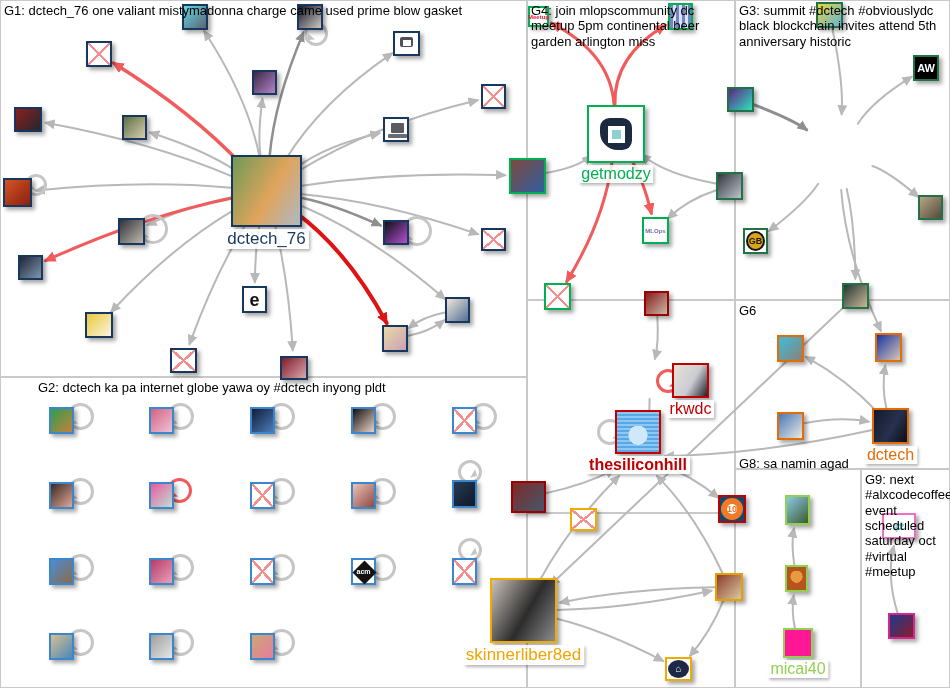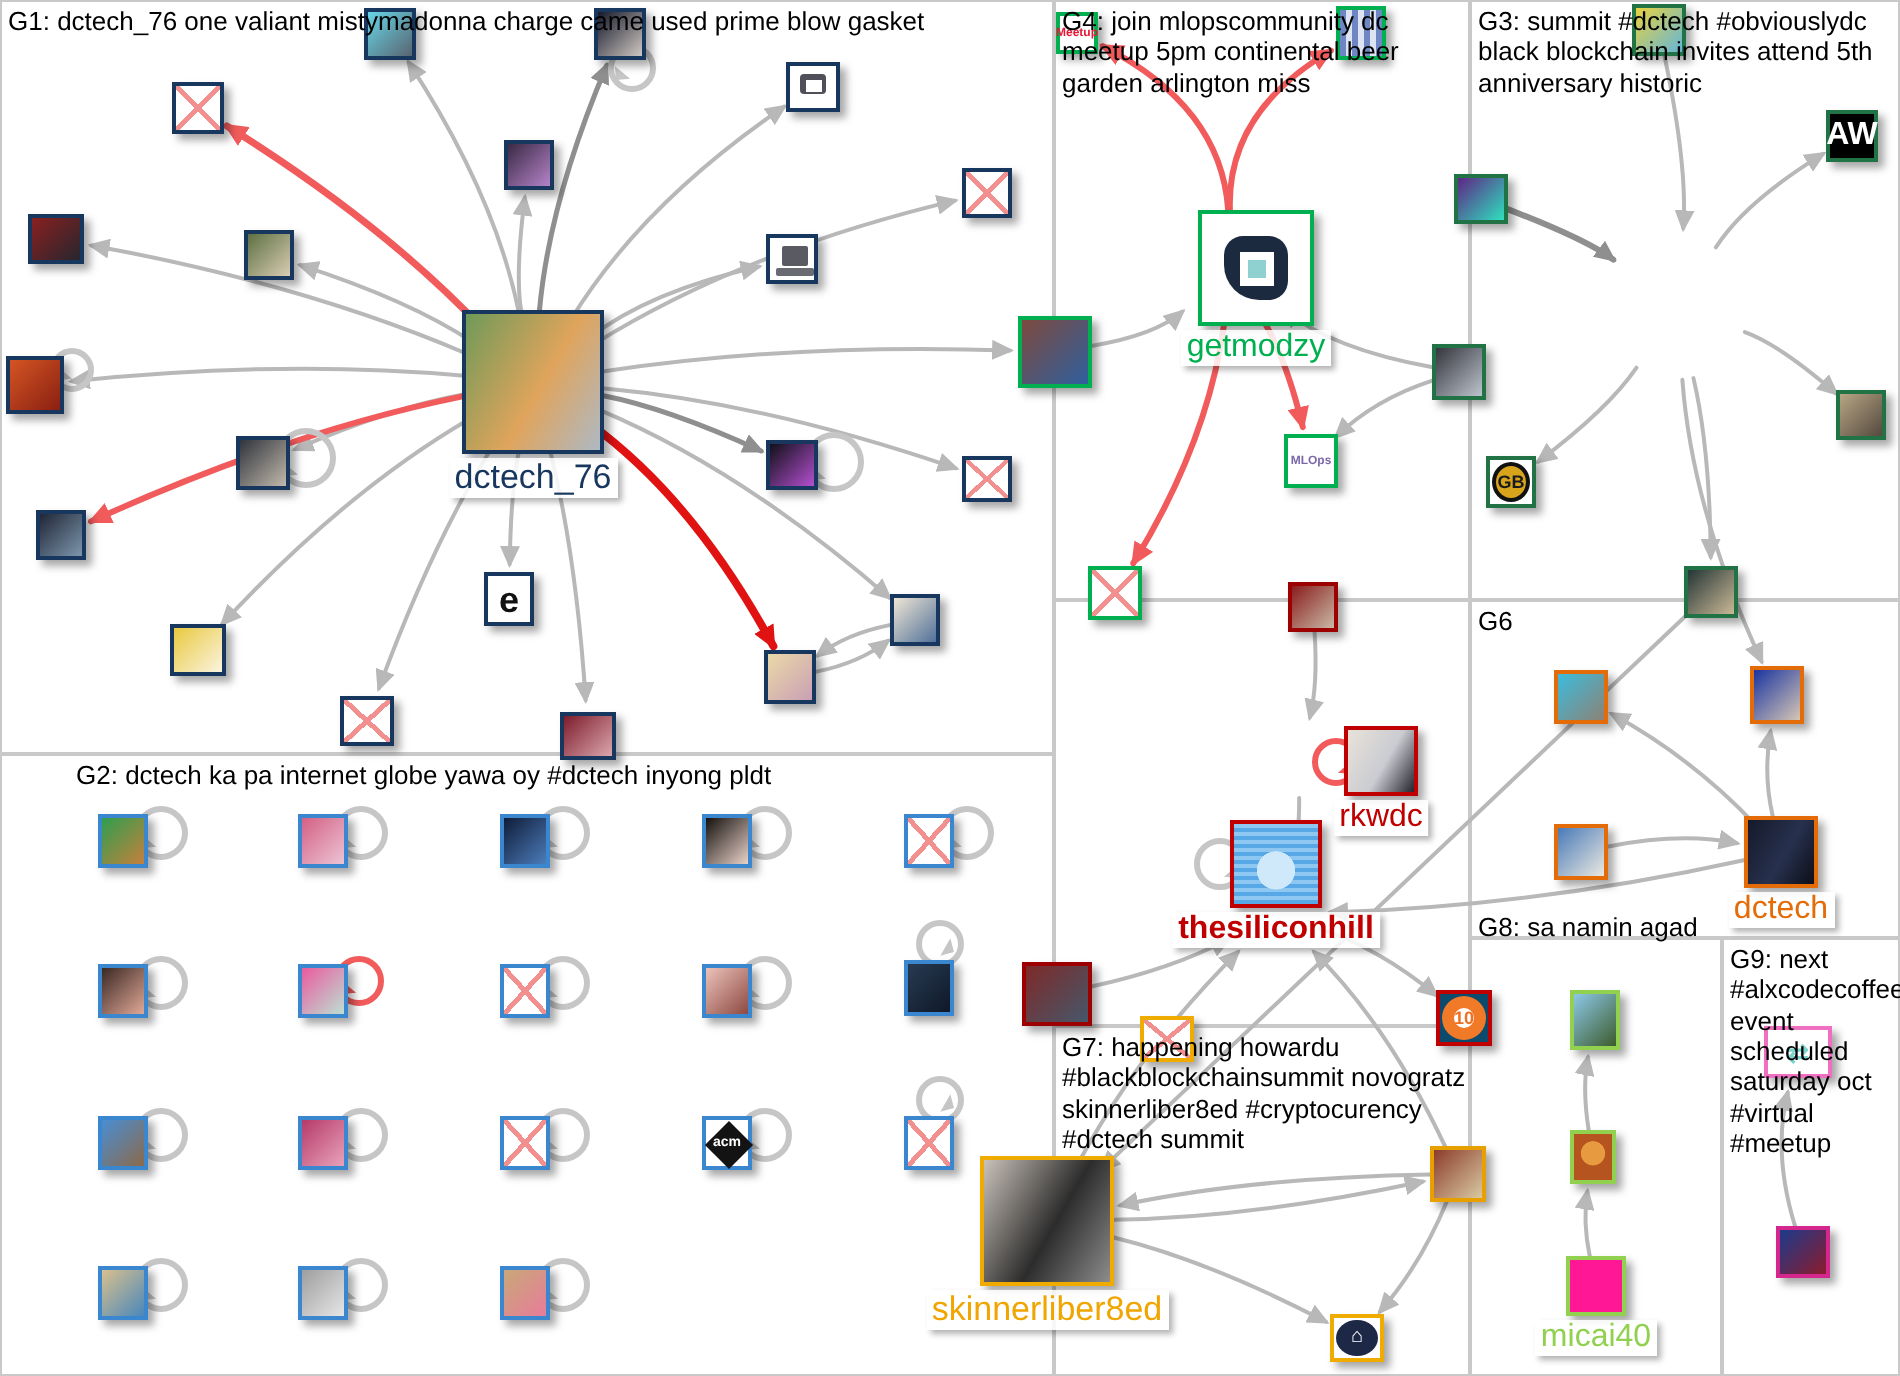--- a/index.html
+++ b/index.html
@@ -113,21 +113,20 @@
     <div class="gbox" style="left: 0px; top: 377px; width: 527px; height: 311px;"></div>
     <div class="glabel" style="left: 4px; top: 380px; width: 500px; margin-left: 34px;">G2: dctech ka pa internet globe yawa oy #dctech inyong pldt</div>
     <div class="gbox" style="left: 735px; top: 0px; width: 215px; height: 300px;"></div>
     <div class="glabel" style="left: 739px; top: 3px; width: 206px;">G3: summit #dctech #obviouslydc black blockchain invites attend 5th anniversary historic</div>
     <div class="gbox" style="left: 527px; top: 0px; width: 208px; height: 300px;"></div>
     <div class="glabel" style="left: 531px; top: 3px; width: 200px;">G4: join mlopscommunity dc meetup 5pm continental beer garden arlington miss</div>
     <div class="gbox" style="left: 527px; top: 300px; width: 208px; height: 213px;"></div>
     <div class="gbox" style="left: 735px; top: 300px; width: 215px; height: 169px;"></div>
     <div class="glabel" style="left: 739px; top: 303px; width: 80px;">G6</div>
     <div class="gbox" style="left: 527px; top: 513px; width: 208px; height: 175px;"></div>
-    <div class="glabel" style="left: 531px; top: 516px; width: 202px;">G7: happening howardu #blackblockchainsummit novogratz skinnerliber8ed #cryptocurency #dctech summit</div>
     <div class="gbox" style="left: 735px; top: 469px; width: 126px; height: 219px;"></div>
     <div class="glabel" style="left: 739px; top: 456px; width: 118px;">G8: sa namin agad</div>
     <div class="gbox" style="left: 861px; top: 469px; width: 89px; height: 219px;"></div>
     <div class="glabel" style="left: 865px; top: 472px; width: 82px;">G9: next #alxcodecoffee event scheduled saturday oct #virtual #meetup</div>
     <div class="nodew" style="left: 231px; top: 155px; width: 71px; height: 72px;">
       <div class="node" style="width: 71px; height: 72px; border-color: rgb(23, 55, 94); background: linear-gradient(120deg, rgb(111, 154, 88), rgb(224, 164, 92) 55%, rgb(174, 185, 196));"></div>
       <div class="nlabel" style="left: 35.5px; top: 74px; color: rgb(23, 55, 94); font-size: 17px;">dctech_76</div>
     </div>
     <div class="nodew" style="left: 182px; top: 4px; width: 26px; height: 26px;">
       <div class="node" style="width: 26px; height: 26px; border-color: rgb(23, 55, 94); background: linear-gradient(135deg, rgb(102, 214, 232), rgb(90, 100, 112));"></div>
@@ -267,21 +266,21 @@
     </div>
     <div class="nodew" style="left: 250px; top: 633px; width: 25px; height: 27px;">
       <div class="loop loop-right" style="left: 18px; top: -4px; width: 27px; height: 27px;"></div>
       <div class="node" style="width: 25px; height: 27px; border-color: rgb(58, 135, 208); background: linear-gradient(135deg, rgb(200, 168, 120), rgb(232, 124, 154));"></div>
     </div>
     <div class="nodew" style="left: 816px; top: 2px; width: 27px; height: 26px;">
       <div class="node" style="width: 27px; height: 26px; border-color: rgb(33, 115, 70); background: linear-gradient(135deg, rgb(232, 210, 63), rgb(100, 182, 217));"></div>
     </div>
     <div class="nodew" style="left: 913px; top: 55px; width: 26px; height: 26px;">
       <div class="node" style="width: 26px; height: 26px; border-color: rgb(33, 115, 70); background: rgb(0, 0, 0);">
-        <span class="glyph" style="color: rgb(255, 255, 255); font-size: 16px;">AW</span>
+        <span class="glyph" style="color: rgb(255, 255, 255); font-size: 11px;">AW</span>
       </div>
     </div>
     <div class="nodew" style="left: 727px; top: 87px; width: 27px; height: 25px;">
       <div class="node" style="width: 27px; height: 25px; border-color: rgb(33, 115, 70); background: linear-gradient(135deg, rgb(94, 37, 133), rgb(47, 224, 191));"></div>
     </div>
     <div class="nodew" style="left: 716px; top: 172px; width: 27px; height: 28px;">
       <div class="node" style="width: 27px; height: 28px; border-color: rgb(33, 115, 70); background: linear-gradient(135deg, rgb(53, 53, 61), rgb(188, 196, 204));"></div>
     </div>
     <div class="nodew" style="left: 743px; top: 228px; width: 25px; height: 26px;">
       <div class="node look-gb" style="width: 25px; height: 26px; border-color: rgb(33, 115, 70); background: rgb(255, 255, 255);">
@@ -295,21 +294,21 @@
       <div class="node" style="width: 27px; height: 26px; border-color: rgb(33, 115, 70); background: linear-gradient(135deg, rgb(36, 54, 54), rgb(202, 184, 150));"></div>
     </div>
     <div class="nodew" style="left: 528px; top: 6px; width: 21px; height: 21px;">
       <div class="node" style="width: 21px; height: 21px; border-color: rgb(0, 176, 80); background: rgb(255, 255, 255);">
         <span class="glyph" style="color: rgb(229, 25, 55); font-size: 6px;">Meetup</span>
       </div>
     </div>
     <div class="nodew" style="left: 668px; top: 3px; width: 25px; height: 27px;">
       <div class="node" style="width: 25px; height: 27px; border-color: rgb(0, 176, 80); background: repeating-linear-gradient(90deg, rgb(110, 134, 196) 0px, rgb(110, 134, 196) 3px, rgb(221, 227, 242) 3px, rgb(221, 227, 242) 6px);"></div>
     </div>
-    <div class="nodew" style="left: 599px; top: 105px; width: 58px; height: 58px;">
+    <div class="nodew" style="left: 587px; top: 105px; width: 58px; height: 58px;">
       <div class="node look-modzy" style="width: 58px; height: 58px; border-color: rgb(0, 176, 80); background: rgb(255, 255, 255);"></div>
       <div class="nlabel" style="left: 29px; top: 60px; color: rgb(0, 176, 80); font-size: 16px;">getmodzy</div>
     </div>
     <div class="nodew" style="left: 509px; top: 158px; width: 37px; height: 36px;">
       <div class="node" style="width: 37px; height: 36px; border-color: rgb(0, 176, 80); background: linear-gradient(135deg, rgb(125, 74, 62), rgb(47, 95, 158));"></div>
     </div>
     <div class="nodew" style="left: 642px; top: 217px; width: 27px; height: 27px;">
       <div class="node" style="width: 27px; height: 27px; border-color: rgb(0, 176, 80); background: rgb(255, 255, 255);">
         <span class="glyph" style="color: rgb(123, 104, 168); font-size: 6px;">MLOps</span>
       </div>

